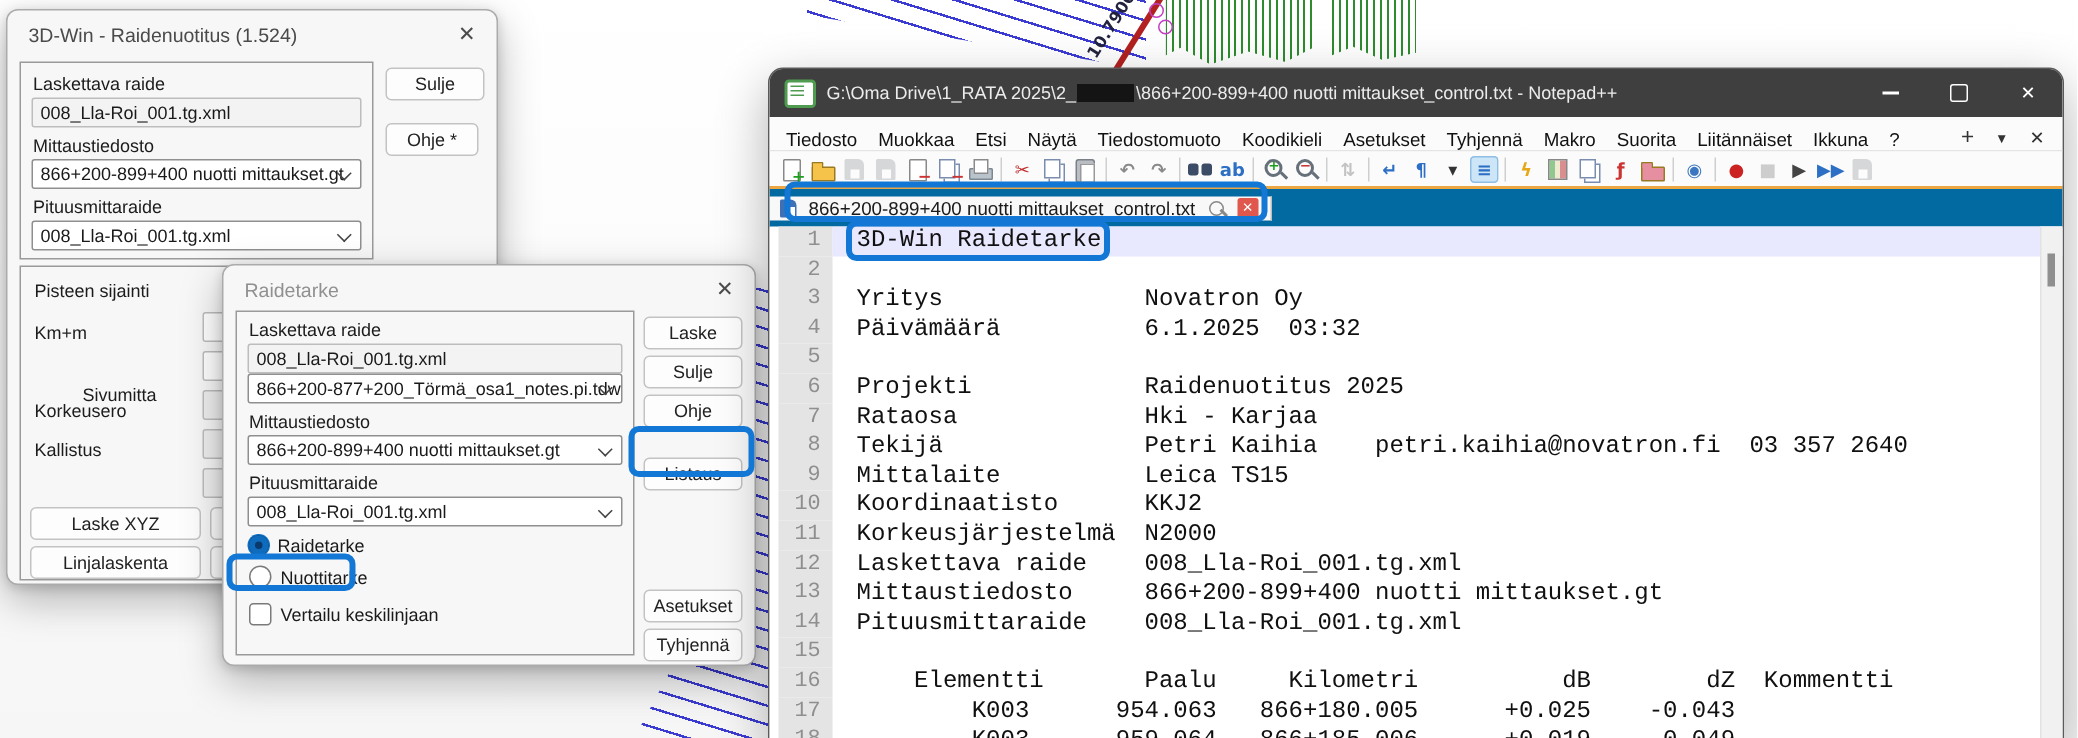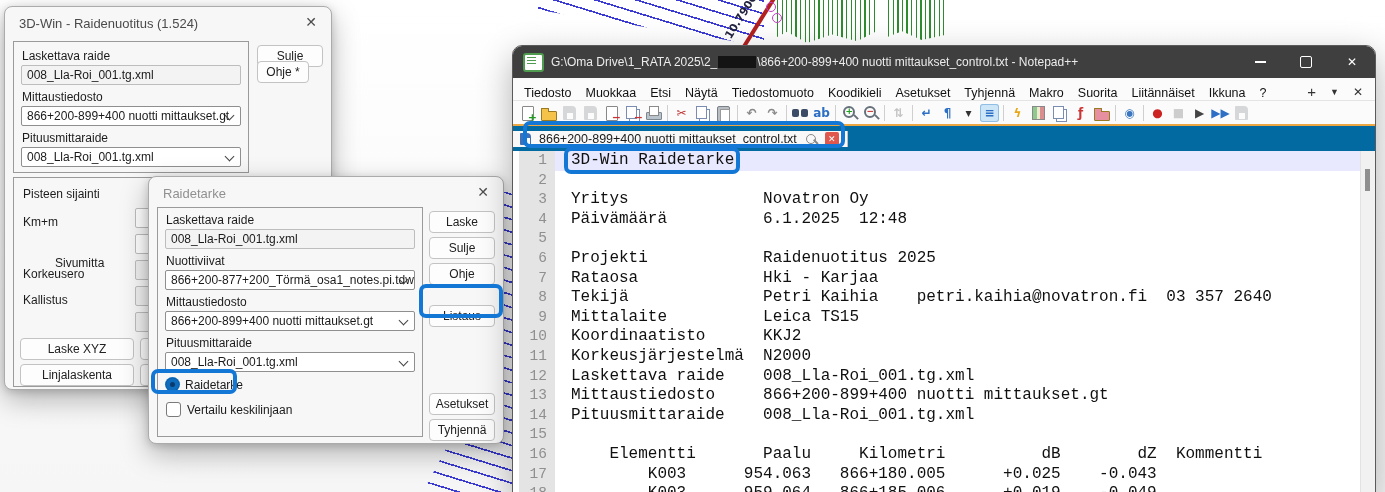--- a/index.html
+++ b/index.html
@@ -124,21 +124,21 @@
     <div class="grp" style="left:8px;top:34px;width:236px;height:132px;padding:2px 7px;box-sizing:border-box">
       <span class="lbl">Laskettava raide</span>
       <div class="rofield">008_Lla-Roi_001.tg.xml</div>
       <span class="lbl">Mittaustiedosto</span>
       <div class="combo"><span>866+200-899+400 nuotti mittaukset.gt</span><span class="chev"></span></div>
       <span class="lbl">Pituusmittaraide</span>
       <div class="combo"><span>008_Lla-Roi_001.tg.xml</span><span class="chev"></span></div>
     </div>
 
     <div class="btn" style="left:252px;top:38px;width:66px">Sulje</div>
-    <div class="btn" style="left:252px;top:54px;width:52px">Ohje *</div>
+    <div class="btn" style="left:252px;top:75px;width:62px">Ohje *</div>
 
     <div class="grp" style="left:8px;top:170px;width:236px;height:208px">
       <span class="lbl" style="position:absolute;left:8px;top:4px">Pisteen sijainti</span>
       <div id="point-rows">
           <span class="lbl" style="position: absolute; left: 8px; top: 32px;">Km+m</span>
           <div class="stub" style="left: 121px; top: 30px; width: 111px;"></div>
           <span class="lbl" style="position: absolute; left: 8px; top: 73px; margin-left: 33px;">Sivumitta</span>
           <div class="stub" style="left: 121px; top: 56px; width: 111px;"></div>
           <span class="lbl" style="position: absolute; left: 8px; top: 84px;">Korkeusero</span>
           <div class="stub gray" style="left: 121px; top: 82px; width: 111px;"></div>
@@ -154,29 +154,32 @@
     </div>
   </div>
 
   <div class="dlg" style="left:148px;top:176px;width:354px;height:266px">
     <span class="dlg-title inactive">Raidetarke</span>
     <span class="dlg-close">✕</span>
 
     <div class="grp" style="left:8px;top:30px;width:266px;height:230px;padding:0 7px;box-sizing:border-box">
       <span class="lbl">Laskettava raide</span>
       <div class="rofield">008_Lla-Roi_001.tg.xml</div>
-      <span class="lbl">Nuottiviivat</span>
       <div class="combo"><span>866+200-877+200_Törmä_osa1_notes.pi.tdw</span><span class="chev"></span></div>
       <span class="lbl">Mittaustiedosto</span>
       <div class="combo"><span>866+200-899+400 nuotti mittaukset.gt</span><span class="chev"></span></div>
       <span class="lbl">Pituusmittaraide</span>
       <div class="combo"><span>008_Lla-Roi_001.tg.xml</span><span class="chev"></span></div>
       <div class="radio-row">
         <span class="radio sel"></span>
         <span>Raidetarke</span>
+      </div>
+      <div class="radio-row">
+        <span class="radio"></span>
+        <span>Nuottitarke</span>
       </div>
       <div class="check-row" style="margin-top:8px">
         <span class="checkbox"></span>
         <span>Vertailu keskilinjaan</span>
       </div>
     </div>
 
     <div class="btn" style="left:280px;top:34px;width:66px">Laske</div>
     <div class="btn" style="left:280px;top:60px;width:66px">Sulje</div>
     <div class="btn" style="left:280px;top:86px;width:66px">Ohje</div>
@@ -311,21 +314,21 @@
         <span id="tab-floppy" class="s-floppy"></span>
         <span id="tab-label">866+200-899+400 nuotti mittaukset_control.txt</span>
         <span class="pin"></span>
         <span class="tclose">✕</span>
       </div>
     </div>
     <div id="npp-editor">
         <div class="eln cur"><span class="num">1</span><span class="txt">3D-Win Raidetarke</span></div>
         <div class="eln"><span class="num">2</span><span class="txt"></span></div>
         <div class="eln"><span class="num">3</span><span class="txt">Yritys              Novatron Oy</span></div>
-        <div class="eln"><span class="num">4</span><span class="txt">Päivämäärä          6.1.2025  12:48</span></div>
+        <div class="eln"><span class="num">4</span><span class="txt">Päivämäärä          6.1.2025  03:32</span></div>
         <div class="eln"><span class="num">5</span><span class="txt"></span></div>
         <div class="eln"><span class="num">6</span><span class="txt">Projekti            Raidenuotitus 2025</span></div>
         <div class="eln"><span class="num">7</span><span class="txt">Rataosa             Hki - Karjaa</span></div>
         <div class="eln"><span class="num">8</span><span class="txt">Tekijä              Petri Kaihia    petri.kaihia@novatron.fi  03 357 2640</span></div>
         <div class="eln"><span class="num">9</span><span class="txt">Mittalaite          Leica TS15</span></div>
         <div class="eln"><span class="num">10</span><span class="txt">Koordinaatisto      KKJ2</span></div>
         <div class="eln"><span class="num">11</span><span class="txt">Korkeusjärjestelmä  N2000</span></div>
         <div class="eln"><span class="num">12</span><span class="txt">Laskettava raide    008_Lla-Roi_001.tg.xml</span></div>
         <div class="eln"><span class="num">13</span><span class="txt">Mittaustiedosto     866+200-899+400 nuotti mittaukset.gt</span></div>
         <div class="eln"><span class="num">14</span><span class="txt">Pituusmittaraide    008_Lla-Roi_001.tg.xml</span></div>

